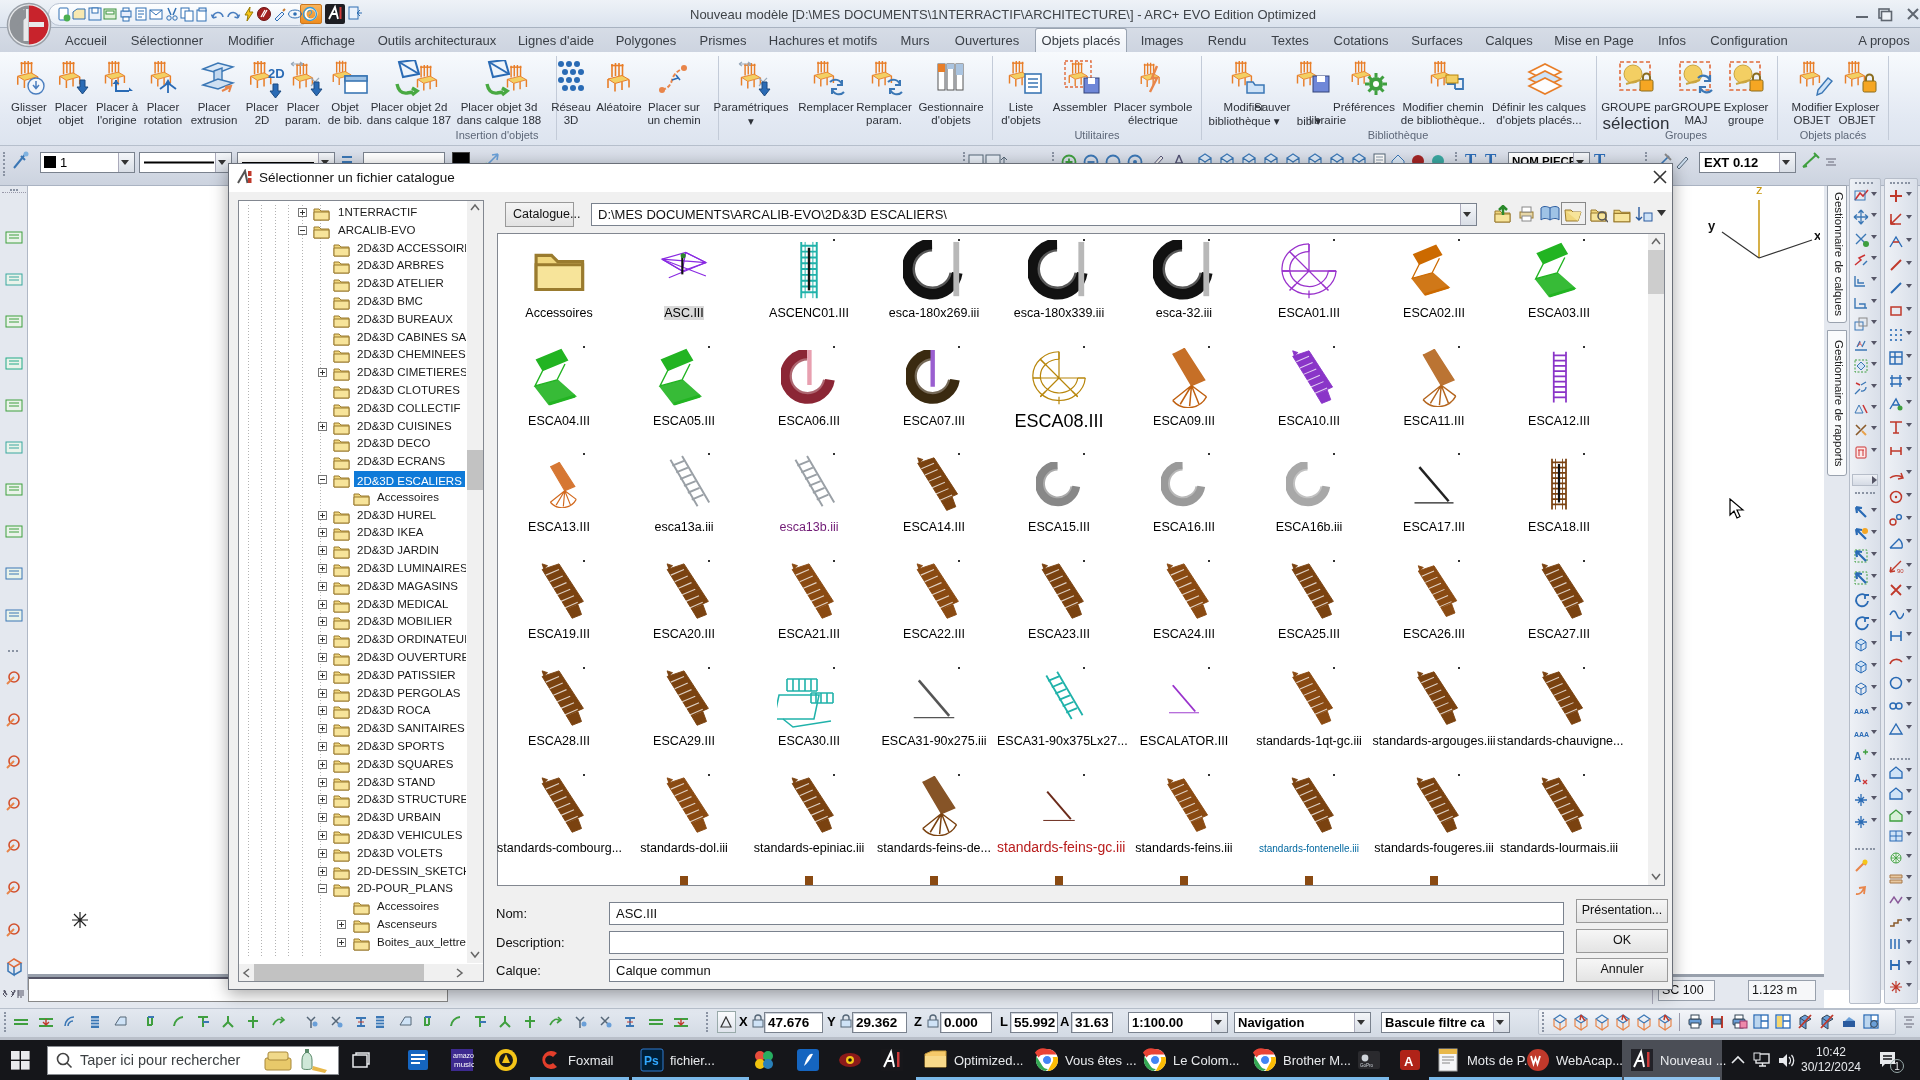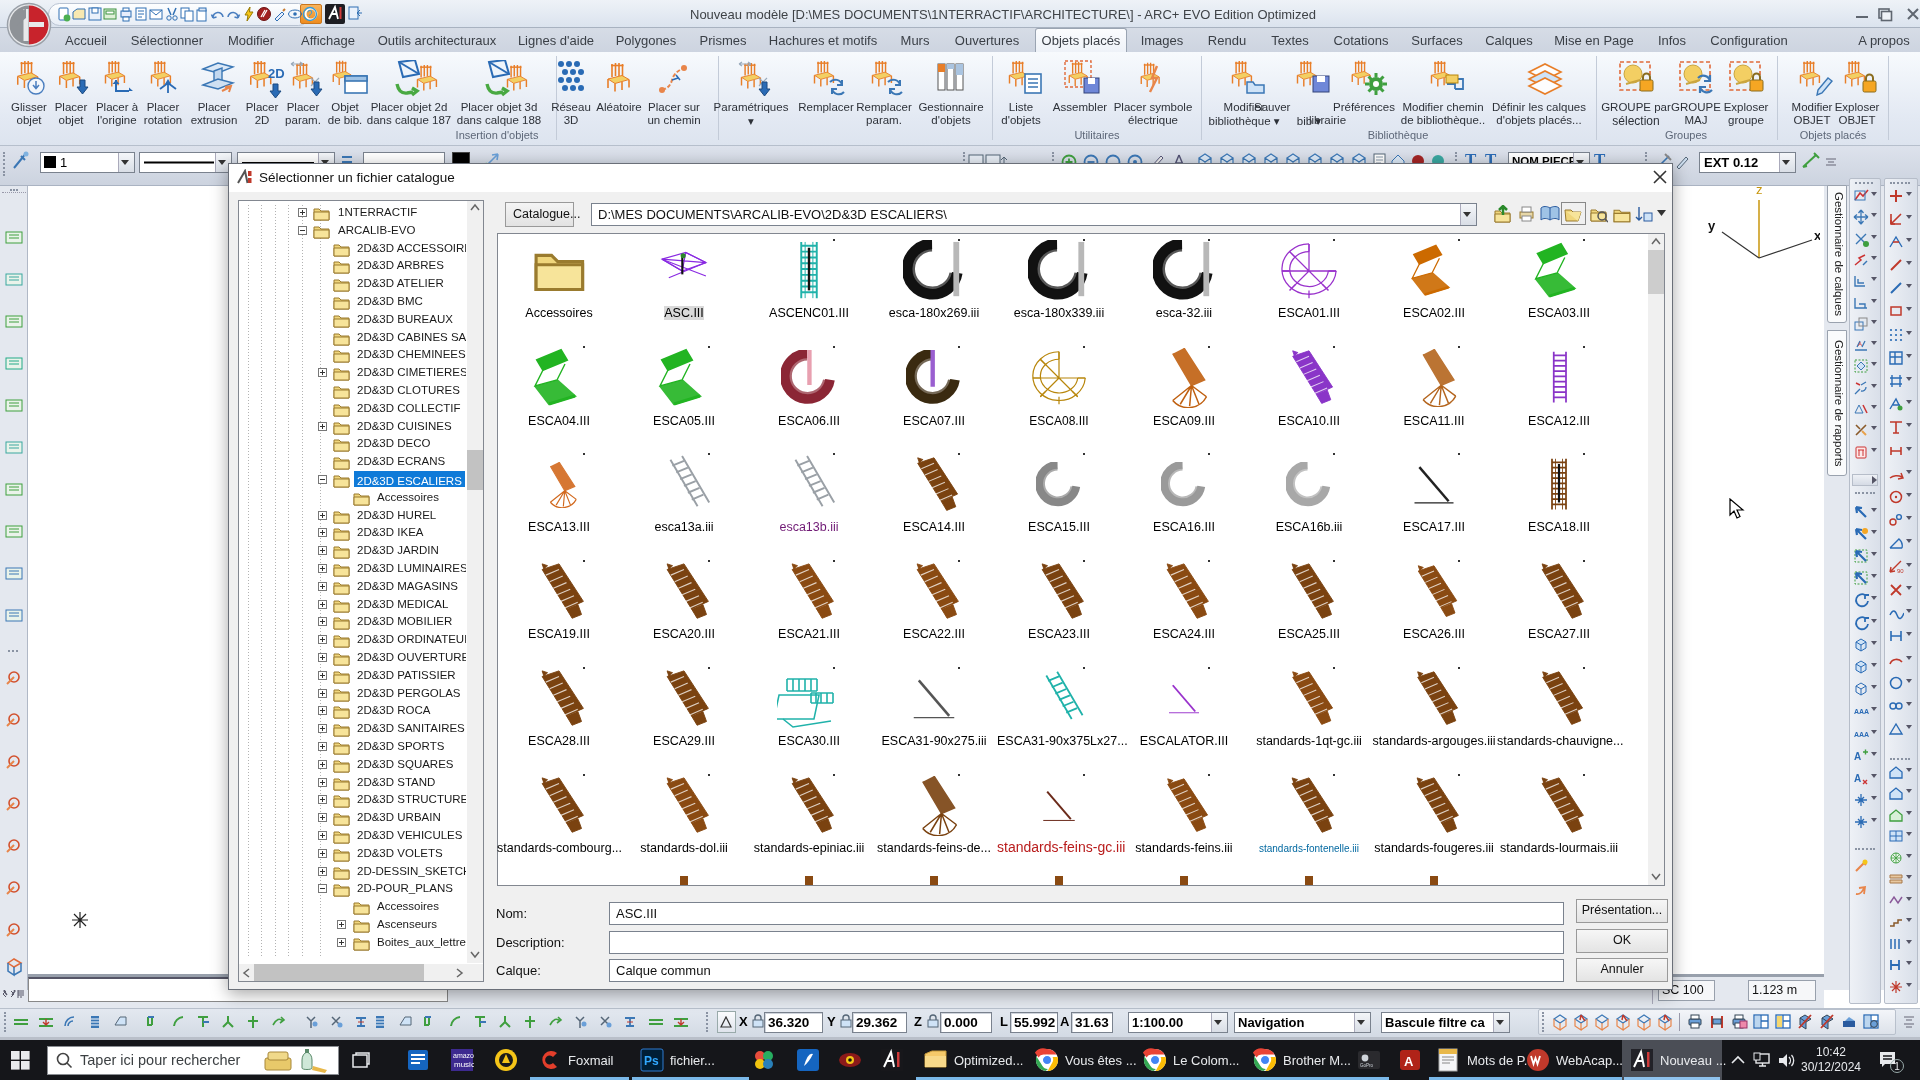--- a/index.html
+++ b/index.html
@@ -490,21 +490,21 @@
 <div class="ab" style="left:1484px;top:101px;width:110px;height:14px;font-size:11.5px;color:#2d3138;text-align:center;white-space:nowrap;">Définir les calques</div>
 <div class="ab" style="left:1484px;top:114px;width:110px;height:14px;font-size:11.5px;color:#2d3138;text-align:center;white-space:nowrap;">d'objets placés...</div>
 <svg class="ab" style="left:1618px;top:60px;" width="38" height="36" viewBox="0 0 38 36">
     <rect x="2" y="2" width="30" height="28" fill="none" stroke="#e06a3a" stroke-width="1.6" stroke-dasharray="4 2.5"></rect>
     <circle cx="15" cy="14" r="9" fill="#f3cf63" stroke="#caa53f"></circle>
     <path d="M8 24 l14 -4" stroke="#caa53f" stroke-width="2"></path>
     <rect x="22" y="20" width="13" height="11" rx="1.5" fill="#f5a623" stroke="#8a6d1e"></rect>
     <path d="M25 20 v-3 a3.5 3.5 0 0 1 7 0 v3" fill="none" stroke="#8a6d1e" stroke-width="2"></path>
   </svg>
 <div class="ab" style="left:1581px;top:101px;width:110px;height:14px;font-size:11.5px;color:#2d3138;text-align:center;white-space:nowrap;">GROUPE par</div>
-<div class="ab" style="left:1581px;top:114px;width:110px;height:14px;font-size:12px;color:#2d3138;text-align:center;white-space:nowrap;">sélection</div>
+<div class="ab" style="left:1581px;top:114px;width:110px;height:14px;font-size:17px;color:#2d3138;text-align:center;white-space:nowrap;">sélection</div>
 <svg class="ab" style="left:1678px;top:60px;" width="38" height="36" viewBox="0 0 38 36">
     <rect x="2" y="2" width="30" height="28" fill="none" stroke="#e06a3a" stroke-width="1.6" stroke-dasharray="4 2.5"></rect>
     <circle cx="15" cy="14" r="9" fill="#f3cf63" stroke="#caa53f"></circle>
     <path d="M8 24 l14 -4" stroke="#caa53f" stroke-width="2"></path>
     <g stroke="#3b77b5" stroke-width="2.2" fill="none">
       <path d="M20 18 a7 7 0 0 1 12 3 m0 -6 v6 h-6"></path>
       <path d="M34 30 a7 7 0 0 1 -12 -3 m0 6 v-6 h6"></path>
     </g>
   </svg>
 <div class="ab" style="left:1641px;top:101px;width:110px;height:14px;font-size:11.5px;color:#2d3138;text-align:center;white-space:nowrap;">GROUPE</div>
@@ -1328,21 +1328,21 @@
 <div class="ab" style="left:717px;top:1011px;width:19px;height:22px;background:linear-gradient(#fbfcfe,#dfe4ec);border:1px solid #9aa;"></div>
 <svg class="ab" style="left:720px;top:1016px;" width="12" height="12" viewBox="0 0 12 12">
     <path d="M6 1 L11 11 H1 Z" fill="none" stroke="#333" stroke-width="1.2"></path>
   </svg>
 <div class="ab tt" style="left:739px;top:1014px;font-size:13px;color:#000;font-weight:bold;">X</div>
 <svg class="ab" style="left:750px;top:1013px;" width="16" height="18" viewBox="0 0 16 18">
     <rect x="3" y="7" width="10" height="7" fill="#cfe3f7" stroke="#567"></rect>
     <path d="M5 7 V5 a3 3 0 0 1 6 0 v2" fill="none" stroke="#567" stroke-width="1.4"></path>
   </svg>
 <div class="ab" style="left:764px;top:1012px;width:59px;height:21px;background:#fff;border:1px solid #7a828e;box-shadow:inset 1px 1px 0 #cfd4dc;"></div>
-<div class="ab tt" style="left:768px;top:1015px;font-size:13.5px;color:#000;font-weight:bold;">36.320</div>
+<div class="ab tt" style="left:768px;top:1015px;font-size:13.5px;color:#000;font-weight:bold;">47.676</div>
 <div class="ab tt" style="left:827px;top:1014px;font-size:13px;color:#000;font-weight:bold;">Y</div>
 <svg class="ab" style="left:838px;top:1013px;" width="16" height="18" viewBox="0 0 16 18">
     <rect x="3" y="7" width="10" height="7" fill="#cfe3f7" stroke="#567"></rect>
     <path d="M5 7 V5 a3 3 0 0 1 6 0 v2" fill="none" stroke="#567" stroke-width="1.4"></path>
   </svg>
 <div class="ab" style="left:852px;top:1012px;width:55px;height:21px;background:#fff;border:1px solid #7a828e;box-shadow:inset 1px 1px 0 #cfd4dc;"></div>
 <div class="ab tt" style="left:856px;top:1015px;font-size:13.5px;color:#000;font-weight:bold;">29.362</div>
 <div class="ab tt" style="left:914px;top:1014px;font-size:13px;color:#000;font-weight:bold;">Z</div>
 <svg class="ab" style="left:925px;top:1013px;" width="16" height="18" viewBox="0 0 16 18">
     <rect x="3" y="7" width="10" height="7" fill="#cfe3f7" stroke="#567"></rect>
@@ -2191,21 +2191,21 @@
     <g transform="scale(0.9375,0.9375)" style="color:#b8860b">
       <g fill="none" stroke="currentColor" stroke-width="1.3">
         <path d="M32 4 a28 26 0 1 0 28 28"></path>
         <path d="M32 12 a20 18 0 1 0 20 20"></path>
         <path d="M32 4 v8 M12 12 l6 6 M4 32 h8 M12 52 l6 -6 M32 60 v-8 M52 52 l-6 -6 M60 32 h-8"></path>
         <path d="M32 4 L32 32 M12 12 L32 32 M4 32 h28 M12 52 L32 32 M60 32 L32 32 M52 52 L32 32"></path>
       </g>
     </g>
   </svg>
 <div class="ab" style="left:1083px;top:346px;width:2px;height:2px;background:#333;"></div>
-<div class="ab" style="left:997px;top:411px;width:124px;text-align:center;"><span style="font-size:12px;color:#000;white-space:nowrap;">ESCA08.III</span></div>
+<div class="ab" style="left:997px;top:411px;width:124px;text-align:center;"><span style="font-size:18px;color:#000;white-space:nowrap;">ESCA08.III</span></div>
 <svg class="ab" style="left:1154px;top:348px;" width="60" height="60" viewBox="0 0 60 60">
     <g transform="scale(0.9375,0.9375)" style="color:#c06010">
       <g stroke="currentColor" fill="none" stroke-width="1.6">
         <path d="M20 6 L40 40 L54 34 L32 0" fill="currentColor" opacity="0.9"></path>
         <path d="M40 40 l-20 16 M40 40 l-12 20 M40 40 l-2 22 M40 40 l8 20 M40 40 L56 52"></path>
         <path d="M20 56 a22 22 0 0 0 36 -4"></path>
       </g>
     </g>
   </svg>
 <div class="ab" style="left:1208px;top:346px;width:2px;height:2px;background:#333;"></div>

